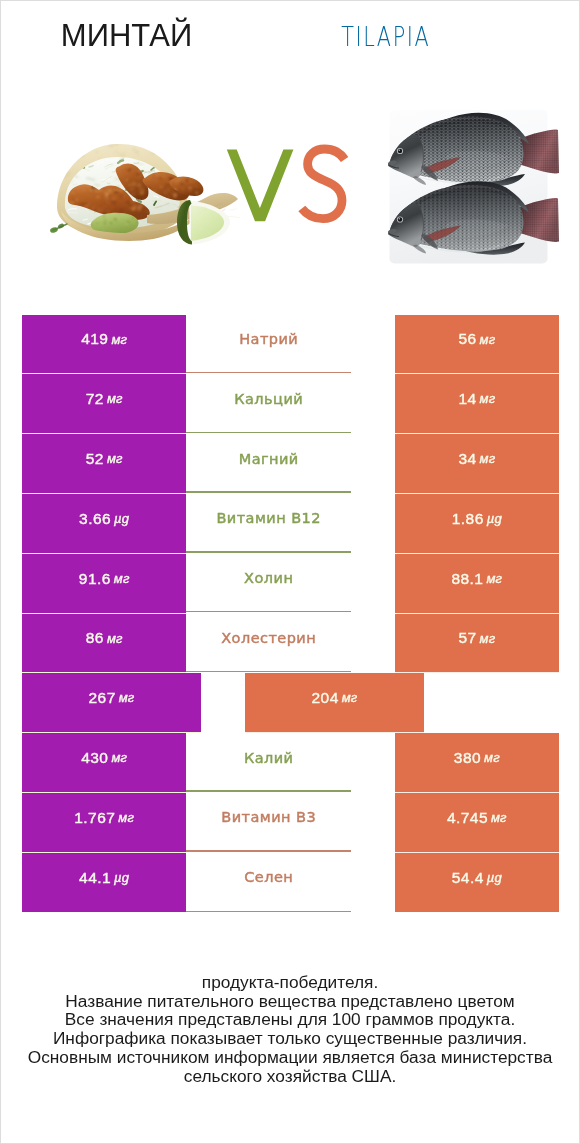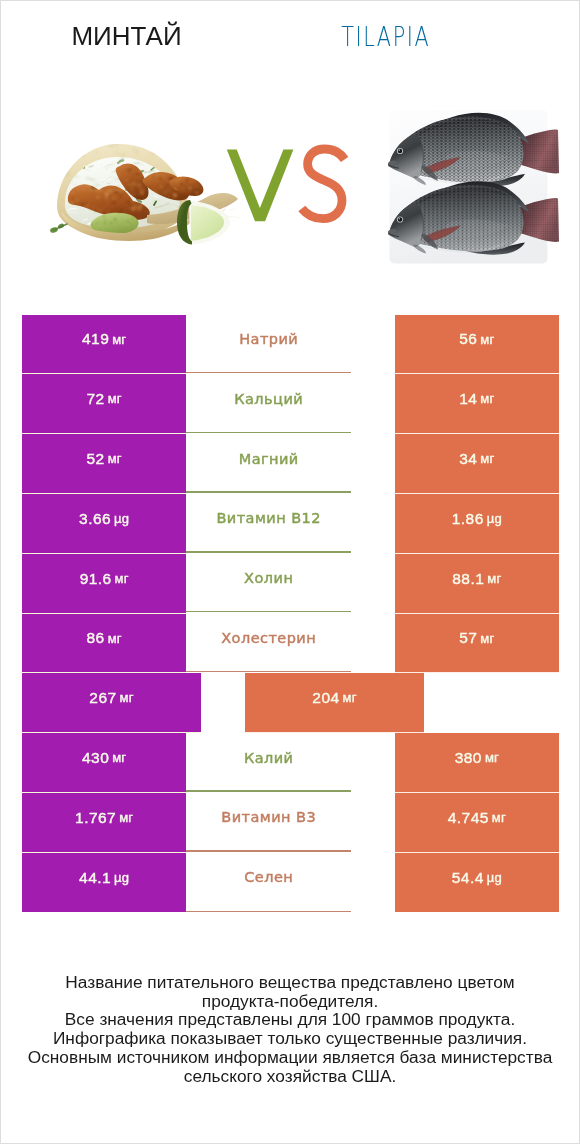--- a/index.html
+++ b/index.html
@@ -3,36 +3,36 @@
 <meta charset="utf-8">
 <title>Минтай vs Tilapia</title>
 <style>
   html,body{margin:0;padding:0;background:#fff;}
   body{width:580px;height:1144px;overflow:hidden;
        font-family:"Liberation Sans",sans-serif;
        -webkit-font-smoothing:antialiased;}
   .page{position:relative;box-sizing:border-box;width:580px;height:1144px;
         border:1px solid #dddddd;background:#fff;}
   .title{position:absolute;top:24px;color:#1a1a1a;white-space:nowrap;line-height:26px;}
-  .title-left{left:0;width:251px;text-align:center;font-size:26px;font-weight:400;top:21.5px;}
+  .title-left{left:0;width:251px;text-align:center;font-size:31px;font-weight:400;top:21.5px;}
   .title-right{left:329px;width:250px;top:23.3px;color:#0369a1;}
   .title-right span{display:inline-block;transform:scaleX(0.80);transform-origin:center;
                font-family:"DejaVu Sans",sans-serif;font-weight:200;font-size:26px;
                letter-spacing:2px;margin-right:-2px;}
   .hero{position:absolute;left:0;top:0;width:578px;height:300px;pointer-events:none;}
   .table{position:absolute;left:21px;top:313.6px;width:537px;height:598.4px;}
   .row{display:flex;height:59.8px;}
   .cell{width:179px;box-sizing:border-box;display:flex;align-items:center;
         justify-content:center;line-height:1;border-bottom:1.8px solid transparent;}
   .row:last-child .cell{border-bottom:none;height:59.5px;}
   .cell>span{position:relative;top:-4.8px;}
   .cell-left{background:#a21caf;border-bottom-color:#f4fad6;}
   .cell-right{background:#e06f4c;border-bottom-color:#fdefe6;margin-left:44px;}
   .cell-left .num,.cell-right .num{font-size:15.5px;font-weight:400;color:#f7fbea;letter-spacing:0.45px;-webkit-text-stroke:0.42px #f7fbea;}
-  .cell-left .unit,.cell-right .unit{font-size:13px;font-weight:400;color:#f7fbea;margin-left:3px;letter-spacing:0.2px;-webkit-text-stroke:0.42px #f7fbea;}
+  .cell-left .unit,.cell-right .unit{font-size:13px;font-weight:400;color:#f7fbea;margin-left:3px;letter-spacing:0.2px;font-style:italic;-webkit-text-stroke:0.42px #f7fbea;}
   .cell-mid{background:#fff;}
   .cell-mid .label{font-family:"DejaVu Sans",sans-serif;font-size:14.5px;font-weight:400;letter-spacing:0.45px;margin-right:-0.45px;-webkit-text-stroke:0.45px currentColor;}
   .cell-mid{position:relative;}
   .cell-mid::after{content:"";position:absolute;left:0;right:0;bottom:0.2px;height:1.4px;}
   .win-left::after{background:#8b9f61;}
   .win-left .label{color:#86a052;}
   .win-right::after{background:#c4836d;}
   .win-right .label{color:#c27d60;}
   .footer{position:absolute;left:0;top:971.9px;width:578px;text-align:center;}
   .fline{font-size:17.3px;line-height:18.8px;color:#1b1b1b;}
@@ -954,20 +954,20 @@
           <span class="label">Селен</span>
         </div>
       <div class="cell cell-right">
           <span class="num">54.4</span>
           <span class="unit">µg</span>
         </div>
     </div>
   </div>
 
   <div class="footer">
+    <div class="fline">продукта-победителя.</div>
     <div class="fline">Название питательного вещества представлено цветом</div>
-    <div class="fline">продукта-победителя.</div>
     <div class="fline">Все значения представлены для 100 граммов продукта.</div>
     <div class="fline">Инфографика показывает только существенные различия.</div>
     <div class="fline">Основным источником информации является база министерства</div>
     <div class="fline">сельского хозяйства США.</div>
   </div>
 </div>
 
 </body></html>

